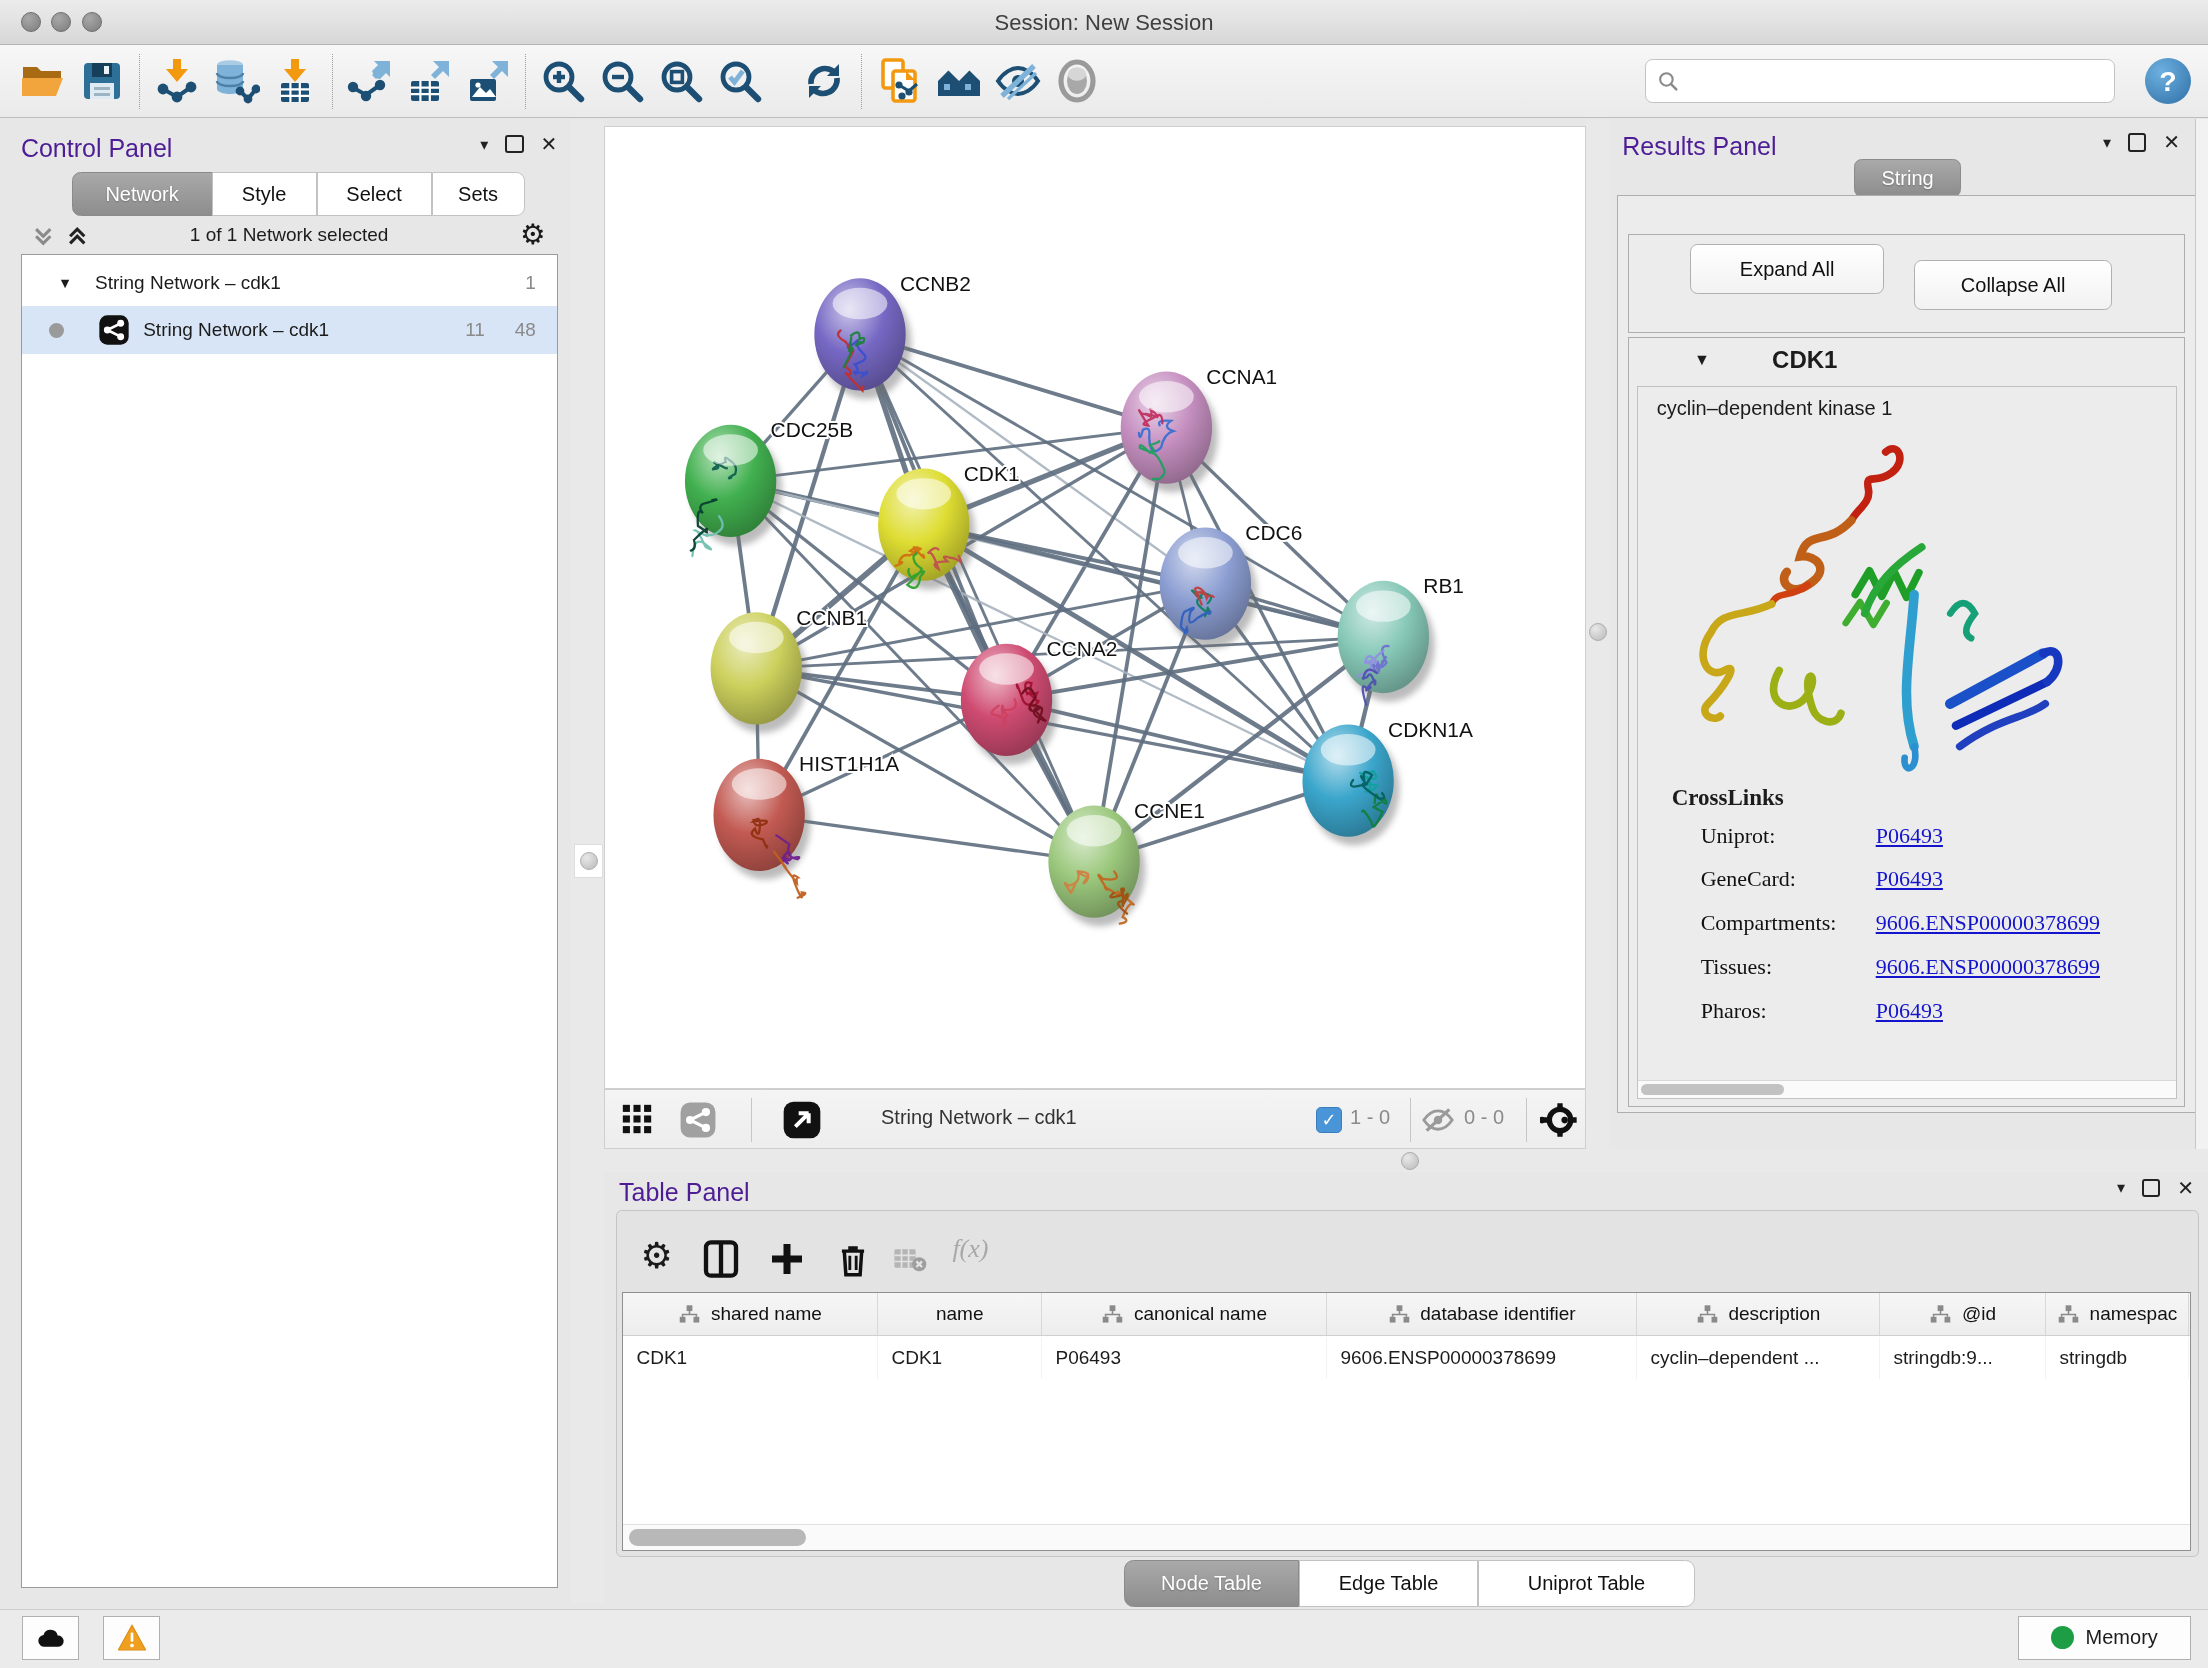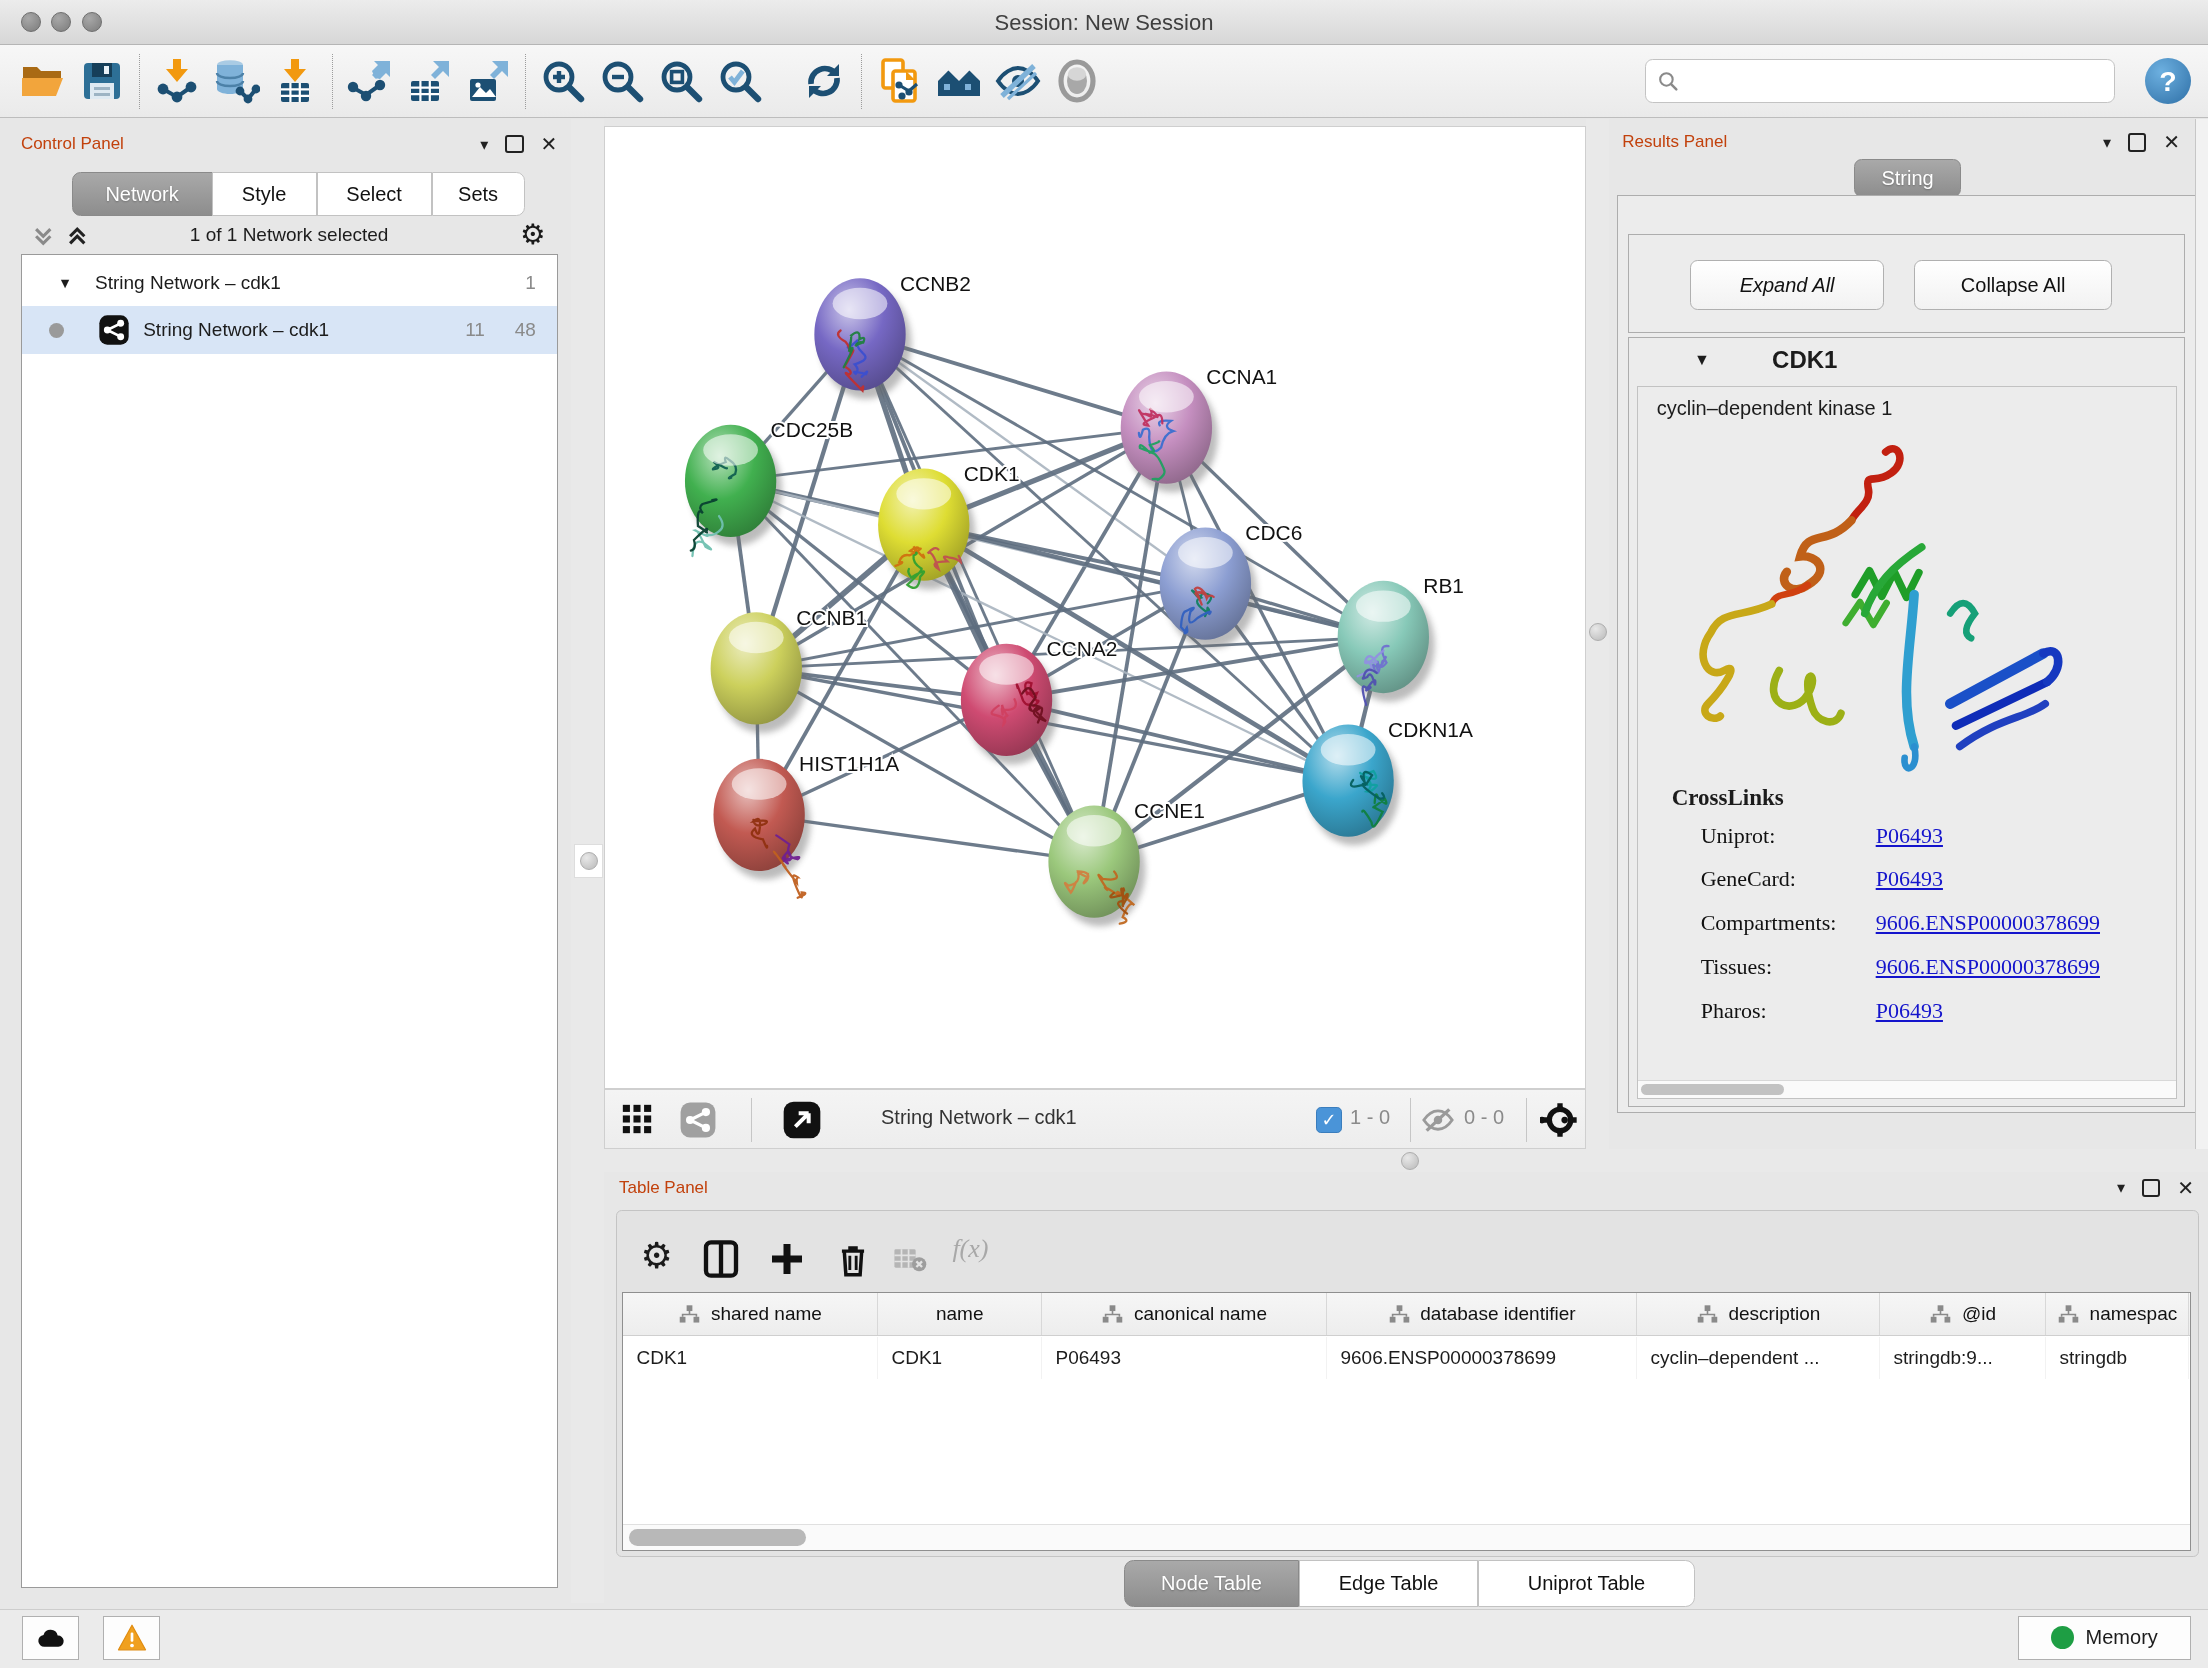--- a/index.html
+++ b/index.html
@@ -17,21 +17,21 @@
            border-bottom:1px solid #bdbdbd;display:flex;align-items:center;padding:0;box-sizing:border-box;}
   .tbtn{width:59px;height:59px;display:flex;align-items:center;justify-content:center;flex:0 0 auto;}
   .tbtn svg{width:48px;height:48px;}
   .tb-sep{width:0;height:55px;border-left:1.9px dotted #9c9c9c;margin:0 7.6px;flex:0 0 auto;}
   .searchbox{width:470px;height:44px;background:#fff;border:1.9px solid #c3c3c3;border-radius:7.6px;
              display:flex;align-items:center;padding:0 9.5px;box-sizing:border-box;}
   .searchbox input{border:none;outline:none;flex:1;font-size:19px;font-family:"Liberation Sans",sans-serif;background:transparent;}
   .helpbtn{width:46px;height:46px;border-radius:50%;background:radial-gradient(circle at 35% 30%,#6db0e0,#2e6fa6);
            color:#fff;font-size:28.5px;font-weight:bold;display:flex;align-items:center;justify-content:center;}
   
-  .panel-head{font-size:17px;color:#c2410c;}
+  .panel-head{font-size:25px;color:#4c1d95;}
   .phicons{position:absolute;display:flex;align-items:center;gap:17px;}
   .ph-tri{font-size:16px;color:#222;}
   .ph-sq{width:14.3px;height:14.3px;border:2.4px solid #222;border-radius:2.9px;}
   .ph-x{font-size:20px;font-weight:bold;color:#222;}
   .tab{height:44px;display:flex;align-items:center;justify-content:center;font-size:20px;
        background:#fff;border:1px solid #c2c2c2;color:#111;box-sizing:border-box;}
   .tab.active{background:linear-gradient(#a9a9a9,#8d8d8d);color:#fff;border-color:#8a8a8a;
               text-shadow:0 1px 1.9px rgba(0,0,0,.25);}
   .whitebox{background:#fff;border:1.9px solid #9a9a9a;}
   .listrow{position:absolute;left:0;width:100%;height:48px;display:flex;align-items:center;font-size:19px;}
@@ -542,21 +542,21 @@
     <div class="phicons" style="right:15px;top:11.4px;">
       <span class="ph-tri">▾</span>
       <span class="ph-sq"></span>
       <span class="ph-x">✕</span>
     </div>
     <div class="abs tab active" style="left:245px;top:40px;width:107px;height:38px;border-radius:7.6px;">
         <span>String</span>
       </div>
     <div class="abs card" style="left:7.6px;top:76px;width:578px;height:916px;">
       <div class="abs card" style="left:10.5px;top:38px;width:555px;height:97px;">
-        <div class="abs btn" style="left:61px;top:25px;width:192px;height:48px;font-style:italic;">
+        <div class="abs btn" style="left:61px;top:9px;width:192px;height:48px;">
             <span>Expand All</span>
           </div>
         <div class="abs btn" style="left:285px;top:25px;width:196px;height:48px;">
             <span>Collapse All</span>
           </div>
       </div>
       <div class="abs card" style="left:10.5px;top:141px;width:555px;height:768px;">
         <span class="abs" style="left:65px;top:13.3px;font-size:16px;">▼</span>
         <div class="abs" style="left:143px;top:7.6px;font-size:24px;font-weight:bold;">CDK1</div>
         <div class="abs" style="left:7.6px;top:48px;width:538px;height:711px;border:1px solid #c2c2c2;background:#ececec;overflow:hidden;">

